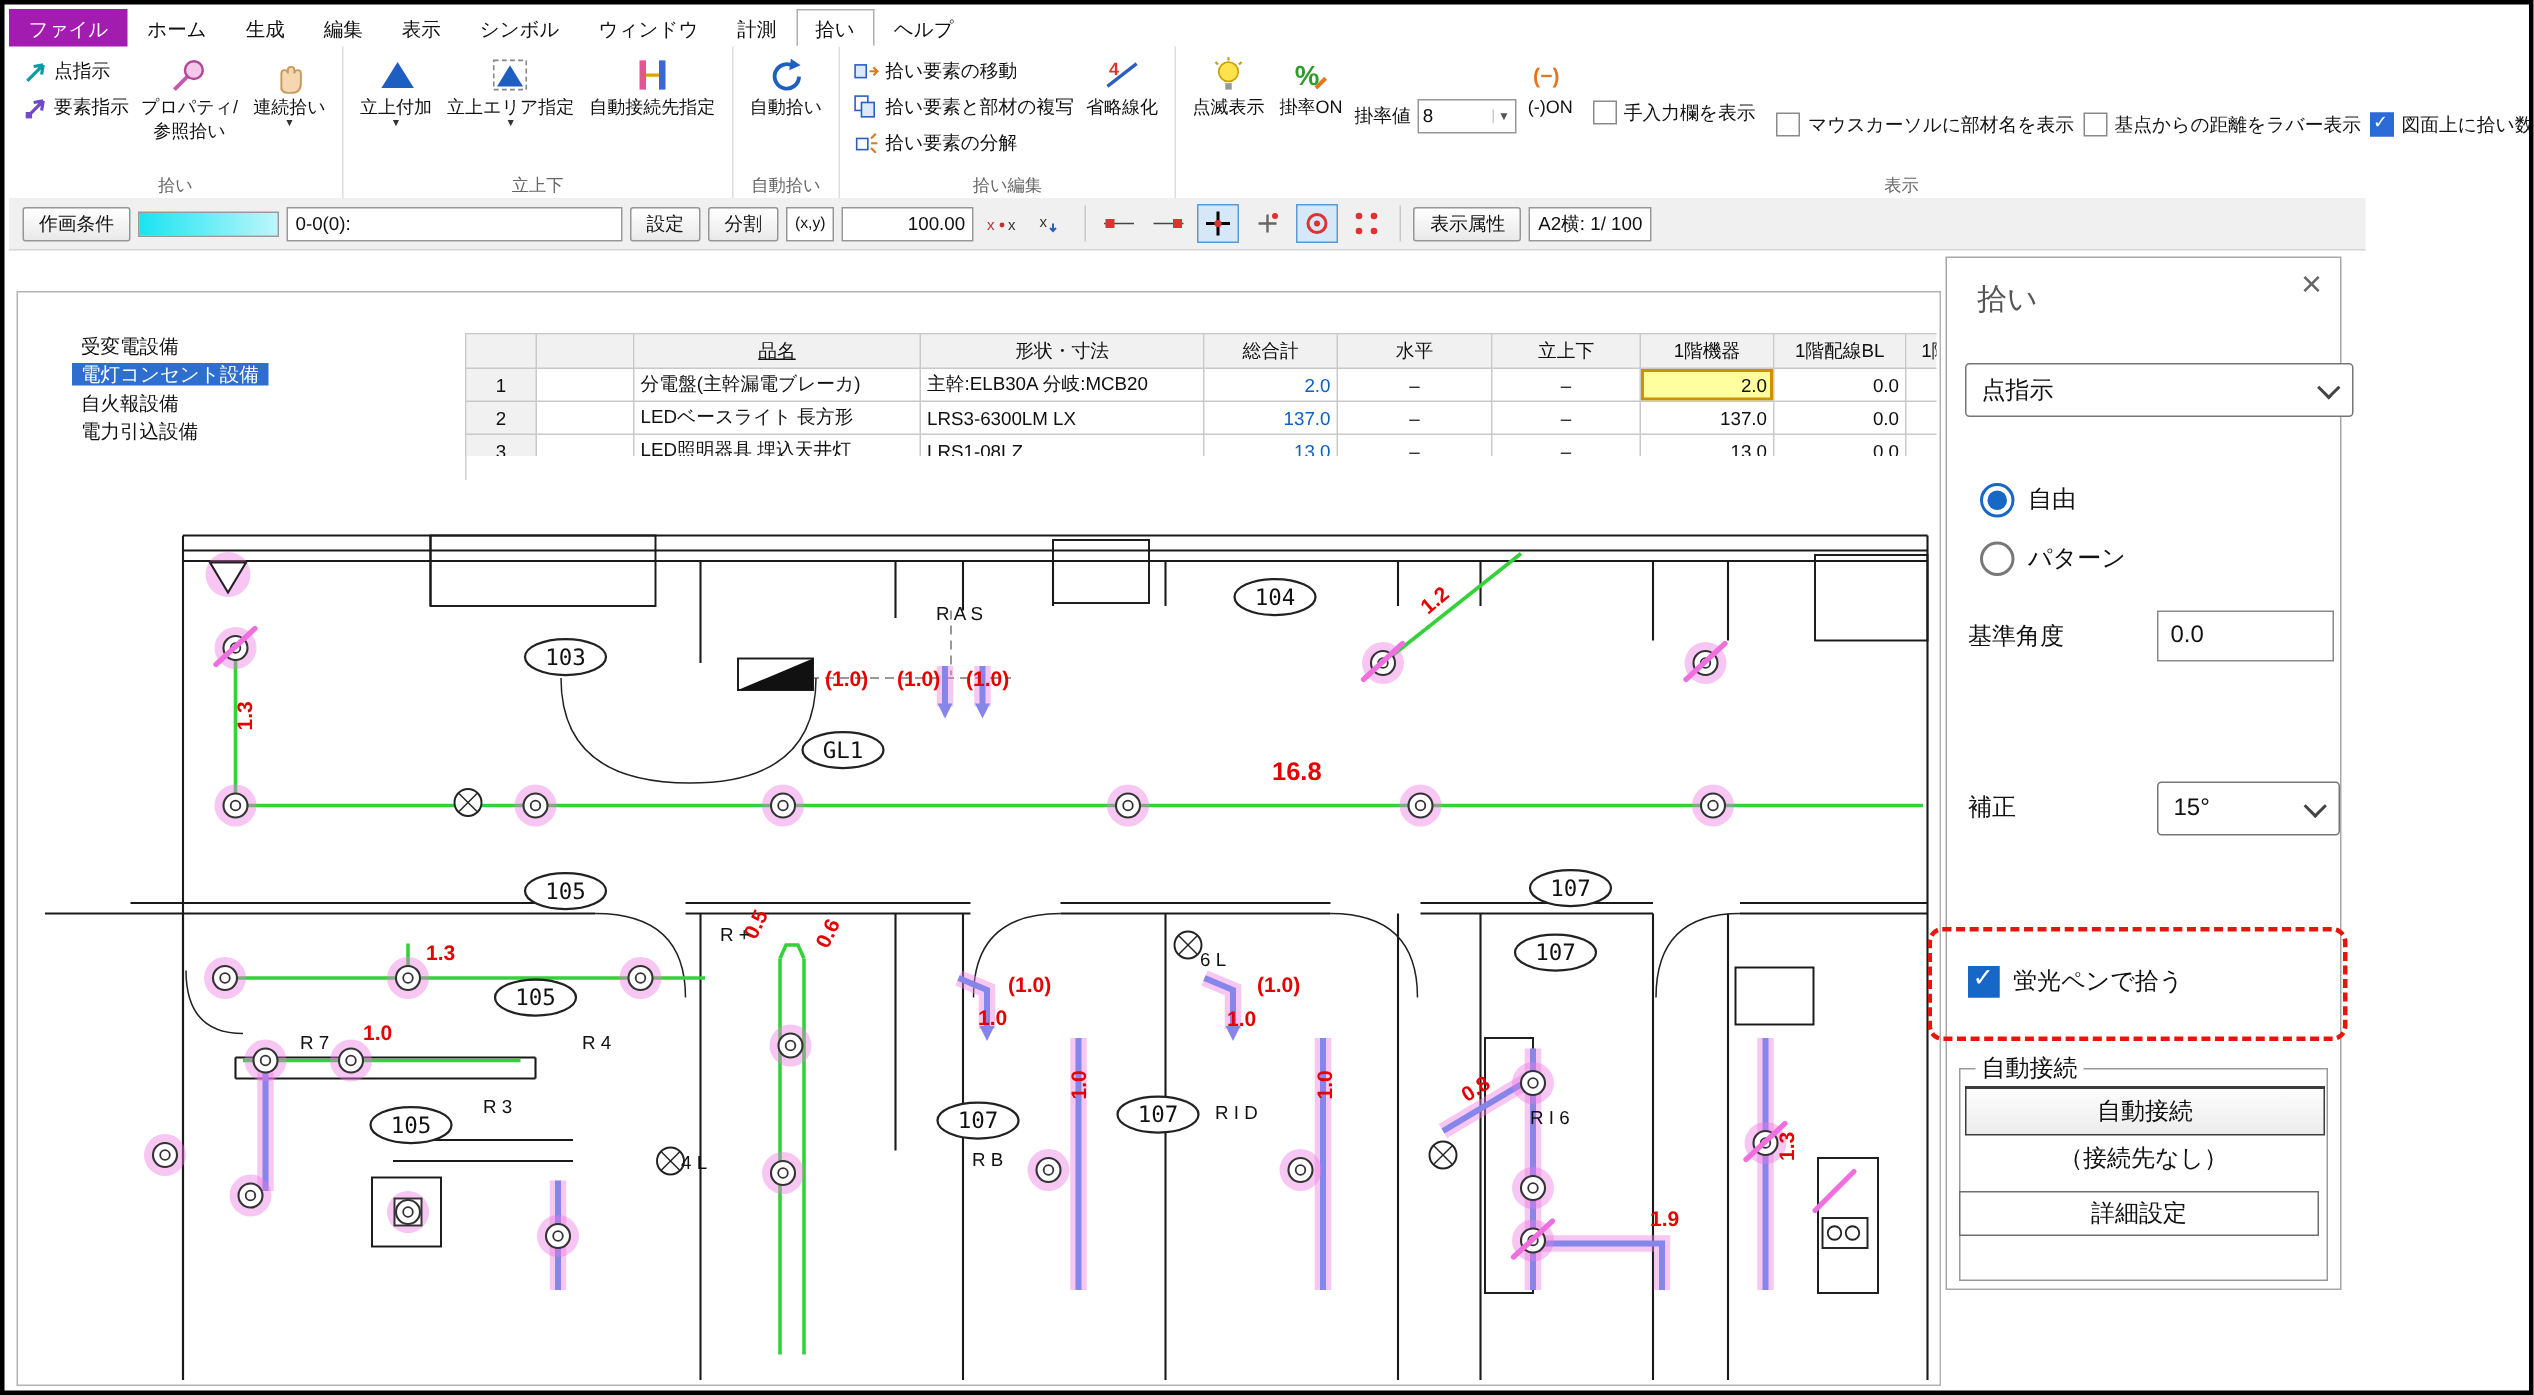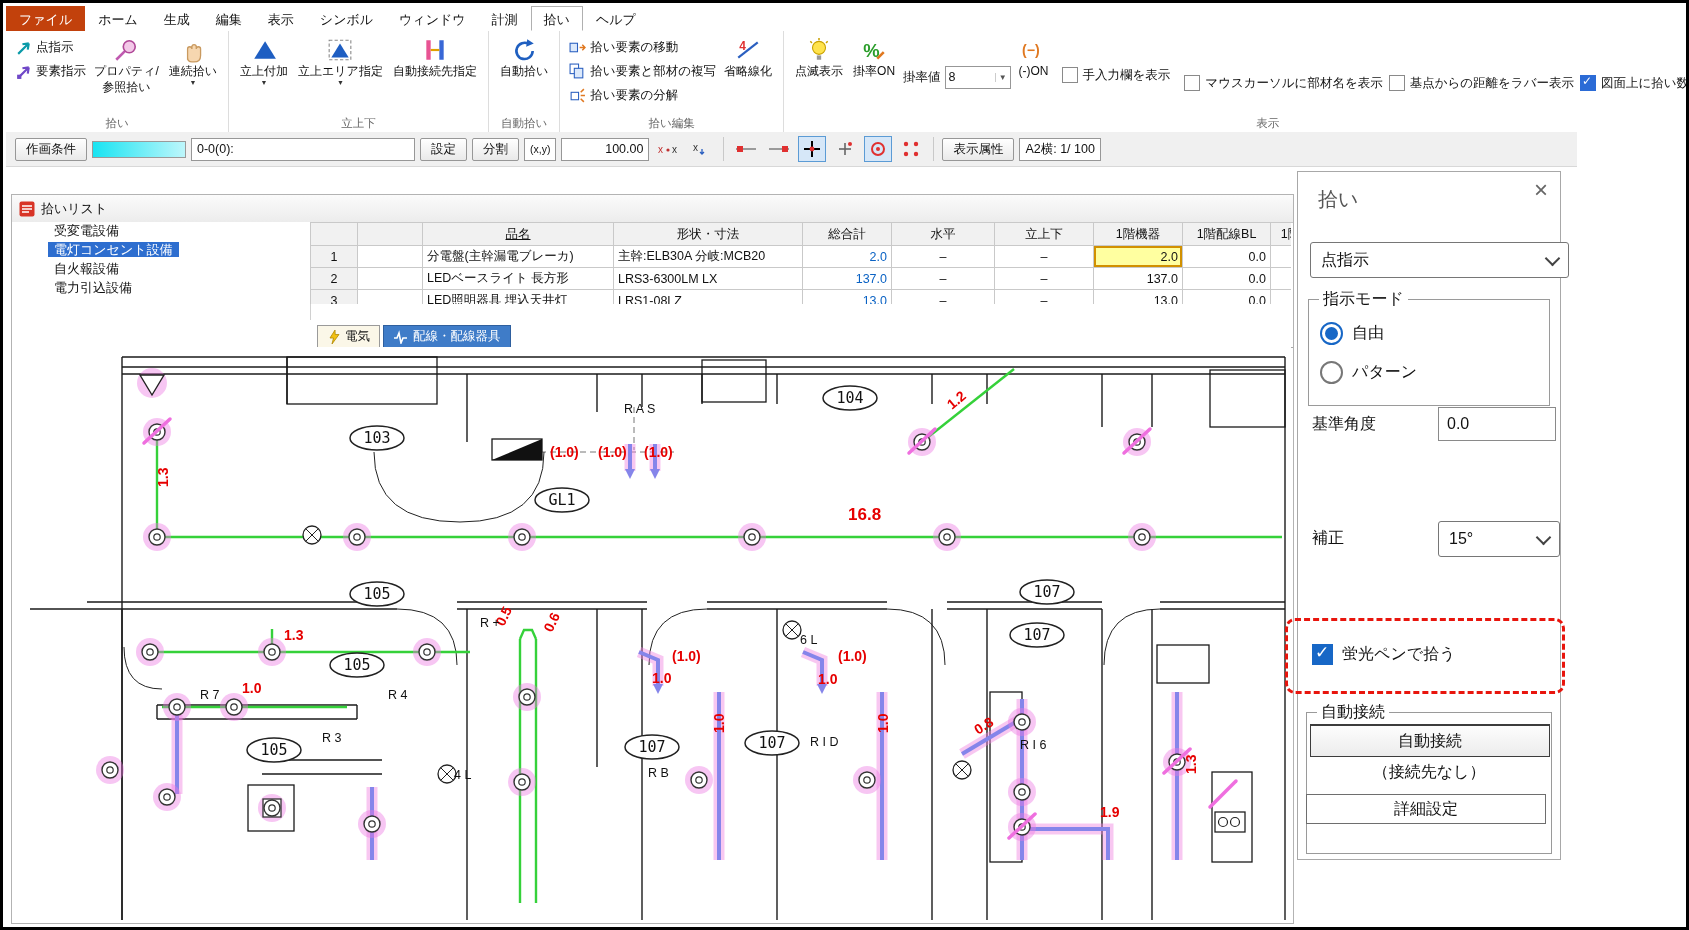--- a/index.html
+++ b/index.html
@@ -2,21 +2,21 @@
 <html><head>
 <meta charset="utf-8">
 <style>
   html,body{margin:0;padding:0}
   body{width:1689px;height:930px;position:relative;font-family:"Liberation Sans","DejaVu Sans",sans-serif;background:#fff;color:#111;overflow:hidden}
   .frame{position:absolute;inset:0;border:3px solid #000;overflow:hidden;background:#fff}
 
   
   .menubar{position:absolute;top:3px;left:3px;height:25px;display:flex;font-size:13px;z-index:5}
   .mtab{padding:5px 13px;white-space:nowrap}
-  .mtab.file{background:#c2410c;color:#fff}
+  .mtab.file{background:#a21caf;color:#fff}
   .mtab.active{border:1px solid #b0b0b0;border-bottom:1px solid #fff;background:#fff;padding:4px 12px}
 
   
   .ribbon{position:absolute;top:28px;left:3px;width:1553px;height:101px;background:#fff;border-bottom:1px solid #b6b6b6;display:flex;z-index:1}
   .rgroup{position:relative;display:flex;align-items:flex-start;padding:4px 6px 16px;border-right:1px solid #ddd}
   .glabel{position:absolute;left:0;right:0;bottom:1px;text-align:center;font-size:11.5px;color:#666}
   .rcolumn{display:flex;flex-direction:column;gap:3px;padding-top:2px}
   .rcolumn.center{justify-content:center;height:80px}
   .rsmall{display:flex;align-items:center;gap:4px;font-size:12.5px;height:21px;padding:0 3px;white-space:nowrap}
   .rbtn{display:flex;flex-direction:column;align-items:center;gap:1px;font-size:12px;padding:2px 5px 0;text-align:center;line-height:1.25;white-space:nowrap}
@@ -347,27 +347,20 @@
           <circle cx="6" cy="14" r="2.2" fill="#e03030"></circle>
           <circle cx="16" cy="14" r="2.2" fill="#e03030"></circle>
         </svg>
       </span>
     <span class="sep"></span>
     <span class="tbtn">表示属性</span>
     <span class="tfield">A2横:  1/ 100</span>
   </div>
 
   <div class="plwindow">
-    <div class="plheader">
-      <svg width="16" height="16" viewBox="0 0 16 16">
-          <rect x="0.5" y="0.5" width="15" height="15" rx="2" fill="#d83426"></rect>
-          <path d="M3 5h10 M3 8h10 M3 11h7" stroke="#fff" stroke-width="1.5"></path>
-        </svg>
-      <span>拾いリスト</span>
-    </div>
 
     <div class="tree">
       <div>
           <div class="titem"><span class="lbl">受変電設備</span></div>
           <div class="titem sel"><span class="lbl">電灯コンセント設備</span></div>
           <div class="titem"><span class="lbl">自火報設備</span></div>
           <div class="titem"><span class="lbl">電力引込設備</span></div>
         </div>
     </div>
 
@@ -421,34 +414,20 @@
               <td class="ctr">–</td>
               <td class="ctr">–</td>
               <td class="numk">13.0</td>
               <td class="numk">0.0</td>
               <td class="numk">0.0</td>
             </tr>
           </tbody>
       </table>
     </div>
 
-    <div class="tabrow">
-      <div class="vtab">
-        <svg width="14" height="16" viewBox="0 0 14 16">
-            <polygon points="8,1 3,9 6.5,9 5,15 12,5.5 8.2,5.5" fill="#f2c012" stroke="#b08800" stroke-width="0.8"></polygon>
-          </svg>
-        <span>電気</span>
-      </div>
-      <div class="vtab active">
-        <svg width="16" height="14" viewBox="0 0 16 14">
-            <path d="M1 8 h3 l2-5 2 10 2-5 h4" stroke="#fff" fill="none" stroke-width="1.6"></path>
-          </svg>
-        <span>配線・配線器具</span>
-      </div>
-    </div>
 
     <div class="canvas">
       <svg id="plan" width="1279" height="574" viewBox="0 0 1279 574">
           <line x1="528" y1="105" x2="662" y2="105" stroke="#777" stroke-width="1" stroke-dasharray="6 4"></line>
           <line x1="622" y1="60" x2="622" y2="103" stroke="#777" stroke-width="1" stroke-dasharray="6 4"></line>
           <line x1="110" y1="10" x2="1273" y2="10" stroke="#1a1a1a" stroke-width="1.4"></line>
           <line x1="110" y1="20" x2="1273" y2="20" stroke="#1a1a1a" stroke-width="1.4"></line>
           <line x1="110" y1="27" x2="1273" y2="27" stroke="#1a1a1a" stroke-width="1.4"></line>
           <line x1="110" y1="10" x2="110" y2="573" stroke="#1a1a1a" stroke-width="1.4"></line>
           <line x1="1273" y1="10" x2="1273" y2="573" stroke="#1a1a1a" stroke-width="1.4"></line>
@@ -697,23 +676,20 @@
 
   <div class="sidepanel">
     <div class="ptitle">拾い</div>
     <div class="pclose">×</div>
 
     <div class="pselect">
       <span>点指示</span>
       <span class="chev"></span>
     </div>
 
-    <div class="fs" style="left:10px;top:127px;width:240px;height:105px">
-      <span class="legend">指示モード</span>
-    </div>
     <div class="prow" style="left:22px;top:150px">
       <span class="radio on" id="radio-free"></span>
       <span>自由</span>
     </div>
     <div class="prow" style="left:22px;top:189px">
       <span class="radio" id="radio-pattern"></span>
       <span>パターン</span>
     </div>
 
     <div class="prow" style="left:14px;top:242px">

